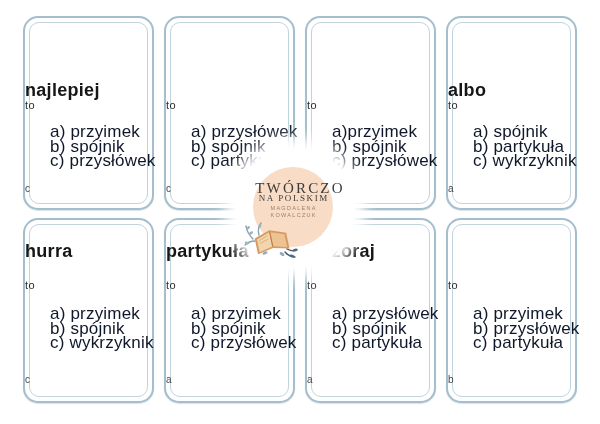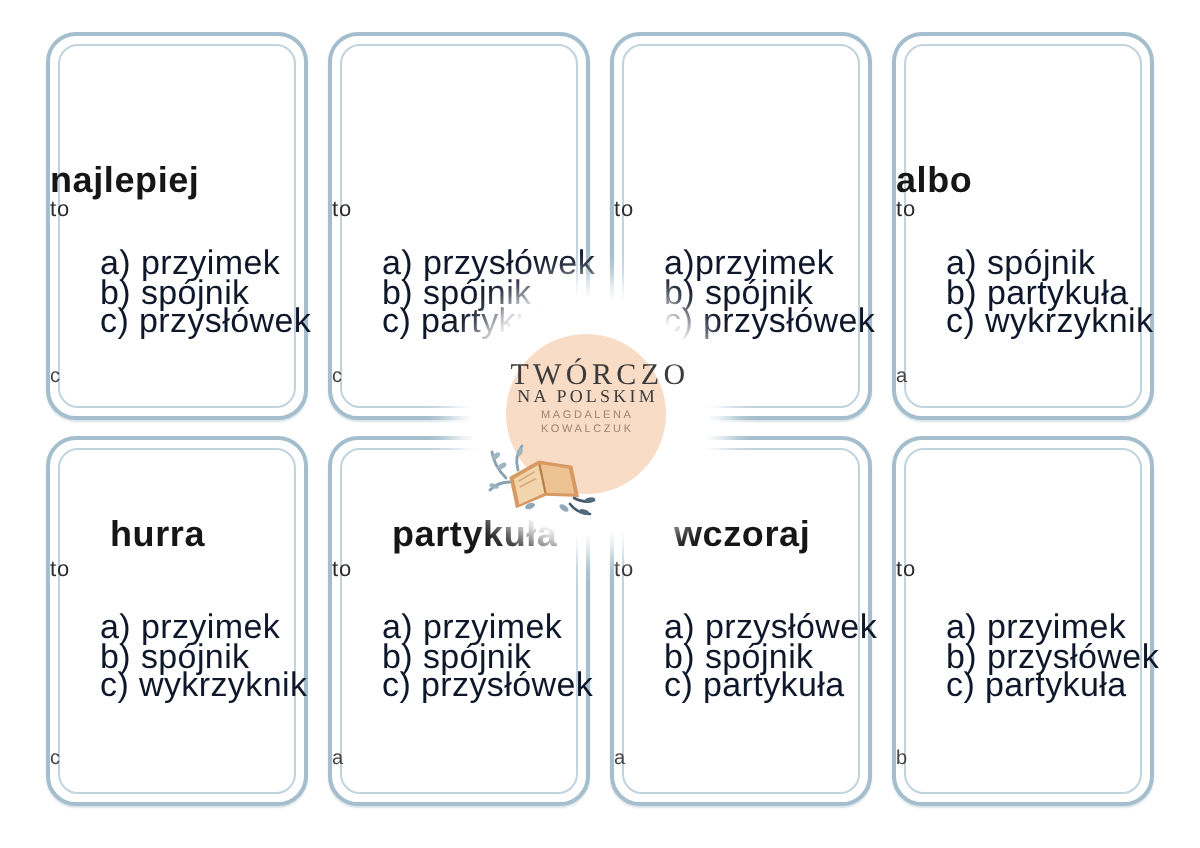--- a/index.html
+++ b/index.html
@@ -26,21 +26,21 @@
 
   .card > div { position:absolute; left:0; width:100%; }
   .title {
     font-weight:bold; font-size:18px; line-height:22px;
     letter-spacing:.3px; color:#161616;
   }
   .subtitle { font-size:11px; line-height:14px; color:#2b2b2b; letter-spacing:.5px; }
   .options { font-size:17px; line-height:14.5px; color:#0f172a; letter-spacing:.2px;margin-left:25px; }
   .answer { font-size:10px; line-height:13px; color:#444; }
 
-  .r1 .title { top:61px; }   .r2 .title { top:36px;margin-left:30px; }
+  .r1 .title { top:61px; }   .r2 .title { top:20px; }
   .r1 .subtitle { top:80px; } .r2 .subtitle { top:58px; }
   .r1 .options { top:107px; } .r2 .options { top:87px; }
   .r1 .answer { top:164px; }  .r2 .answer { top:153px; }
 
   
   .logo-halo {
     position:absolute; left:235px; top:148px; width:120px; height:120px;
     border-radius:50%; background:#ffffff;
     box-shadow:0 0 14px 10px #ffffff;
   }

